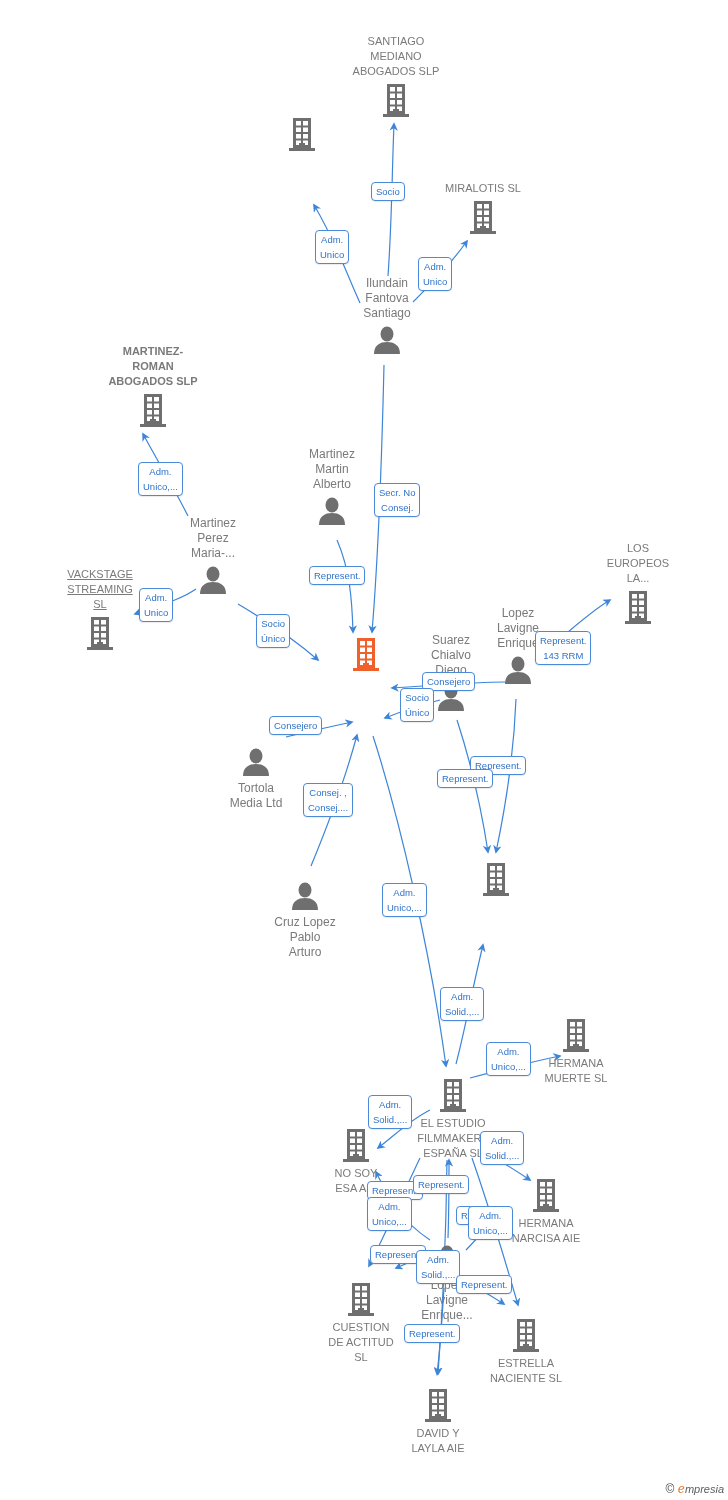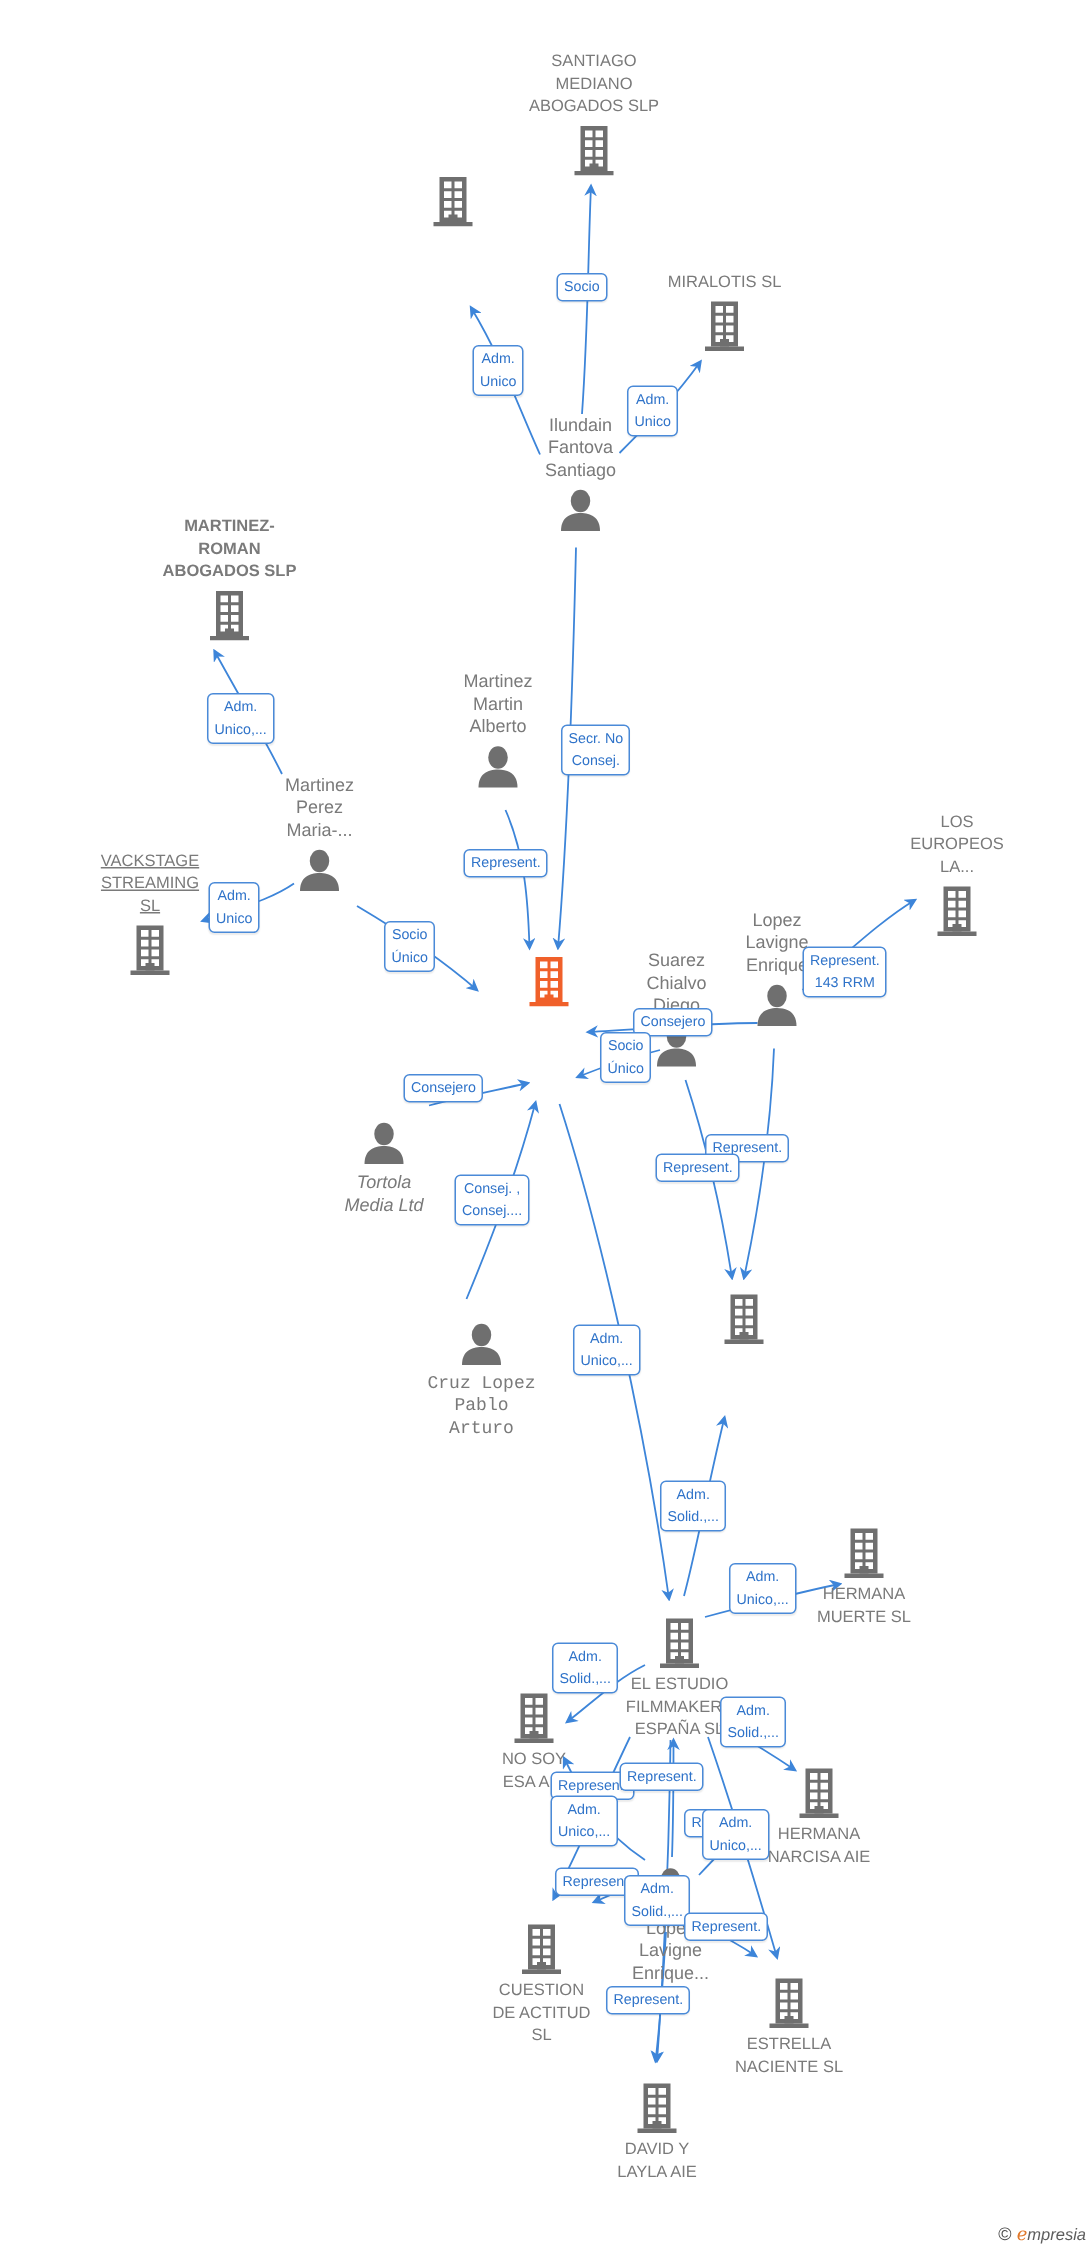--- a/index.html
+++ b/index.html
@@ -242,31 +242,31 @@
           <rect x="9" y="10.5" width="5" height="4.5" fill="#fff"></rect>
           <rect x="16" y="10.5" width="5" height="4.5" fill="#fff"></rect>
           <rect x="9" y="17" width="5" height="4.5" fill="#fff"></rect>
           <rect x="16" y="17" width="5" height="4.5" fill="#fff"></rect>
           <rect x="9" y="23.5" width="5" height="4.5" fill="#fff"></rect>
           <rect x="16" y="23.5" width="5" height="4.5" fill="#fff"></rect>
     <rect x="12" y="26" width="6" height="5" fill="#f0602a"></rect>
   </svg>
       </span>
     </div>
-    <div class="node person" style="left: 191px; top: 743px; width: 130px; font-style: italic;">
+    <div class="node person" style="left: 191px; top: 743px; width: 130px;">
       <span style="display:block;margin:4px 0;">
         <svg class="icon" width="30" height="30" viewBox="0 0 30 30">
     <ellipse cx="15" cy="9" rx="6.5" ry="7.5" fill="#6f6f6f"></ellipse>
     <path d="M2,29 C2,20 8,17 15,17 C22,17 28,20 28,29 Z" fill="#6f6f6f"></path>
   </svg>
       </span>
       <span class="lbl">Tortola
 Media Ltd</span>
     </div>
-    <div class="node person" style="left: 256px; top: 877px; width: 130px; font-family: Liberation Mono, monospace;">
+    <div class="node person" style="left: 240px; top: 877px; width: 130px;">
       <span style="display:block;margin:4px 0;">
         <svg class="icon" width="30" height="30" viewBox="0 0 30 30">
     <ellipse cx="15" cy="9" rx="6.5" ry="7.5" fill="#6f6f6f"></ellipse>
     <path d="M2,29 C2,20 8,17 15,17 C22,17 28,20 28,29 Z" fill="#6f6f6f"></path>
   </svg>
       </span>
       <span class="lbl">Cruz Lopez
 Pablo
 Arturo</span>
     </div>

